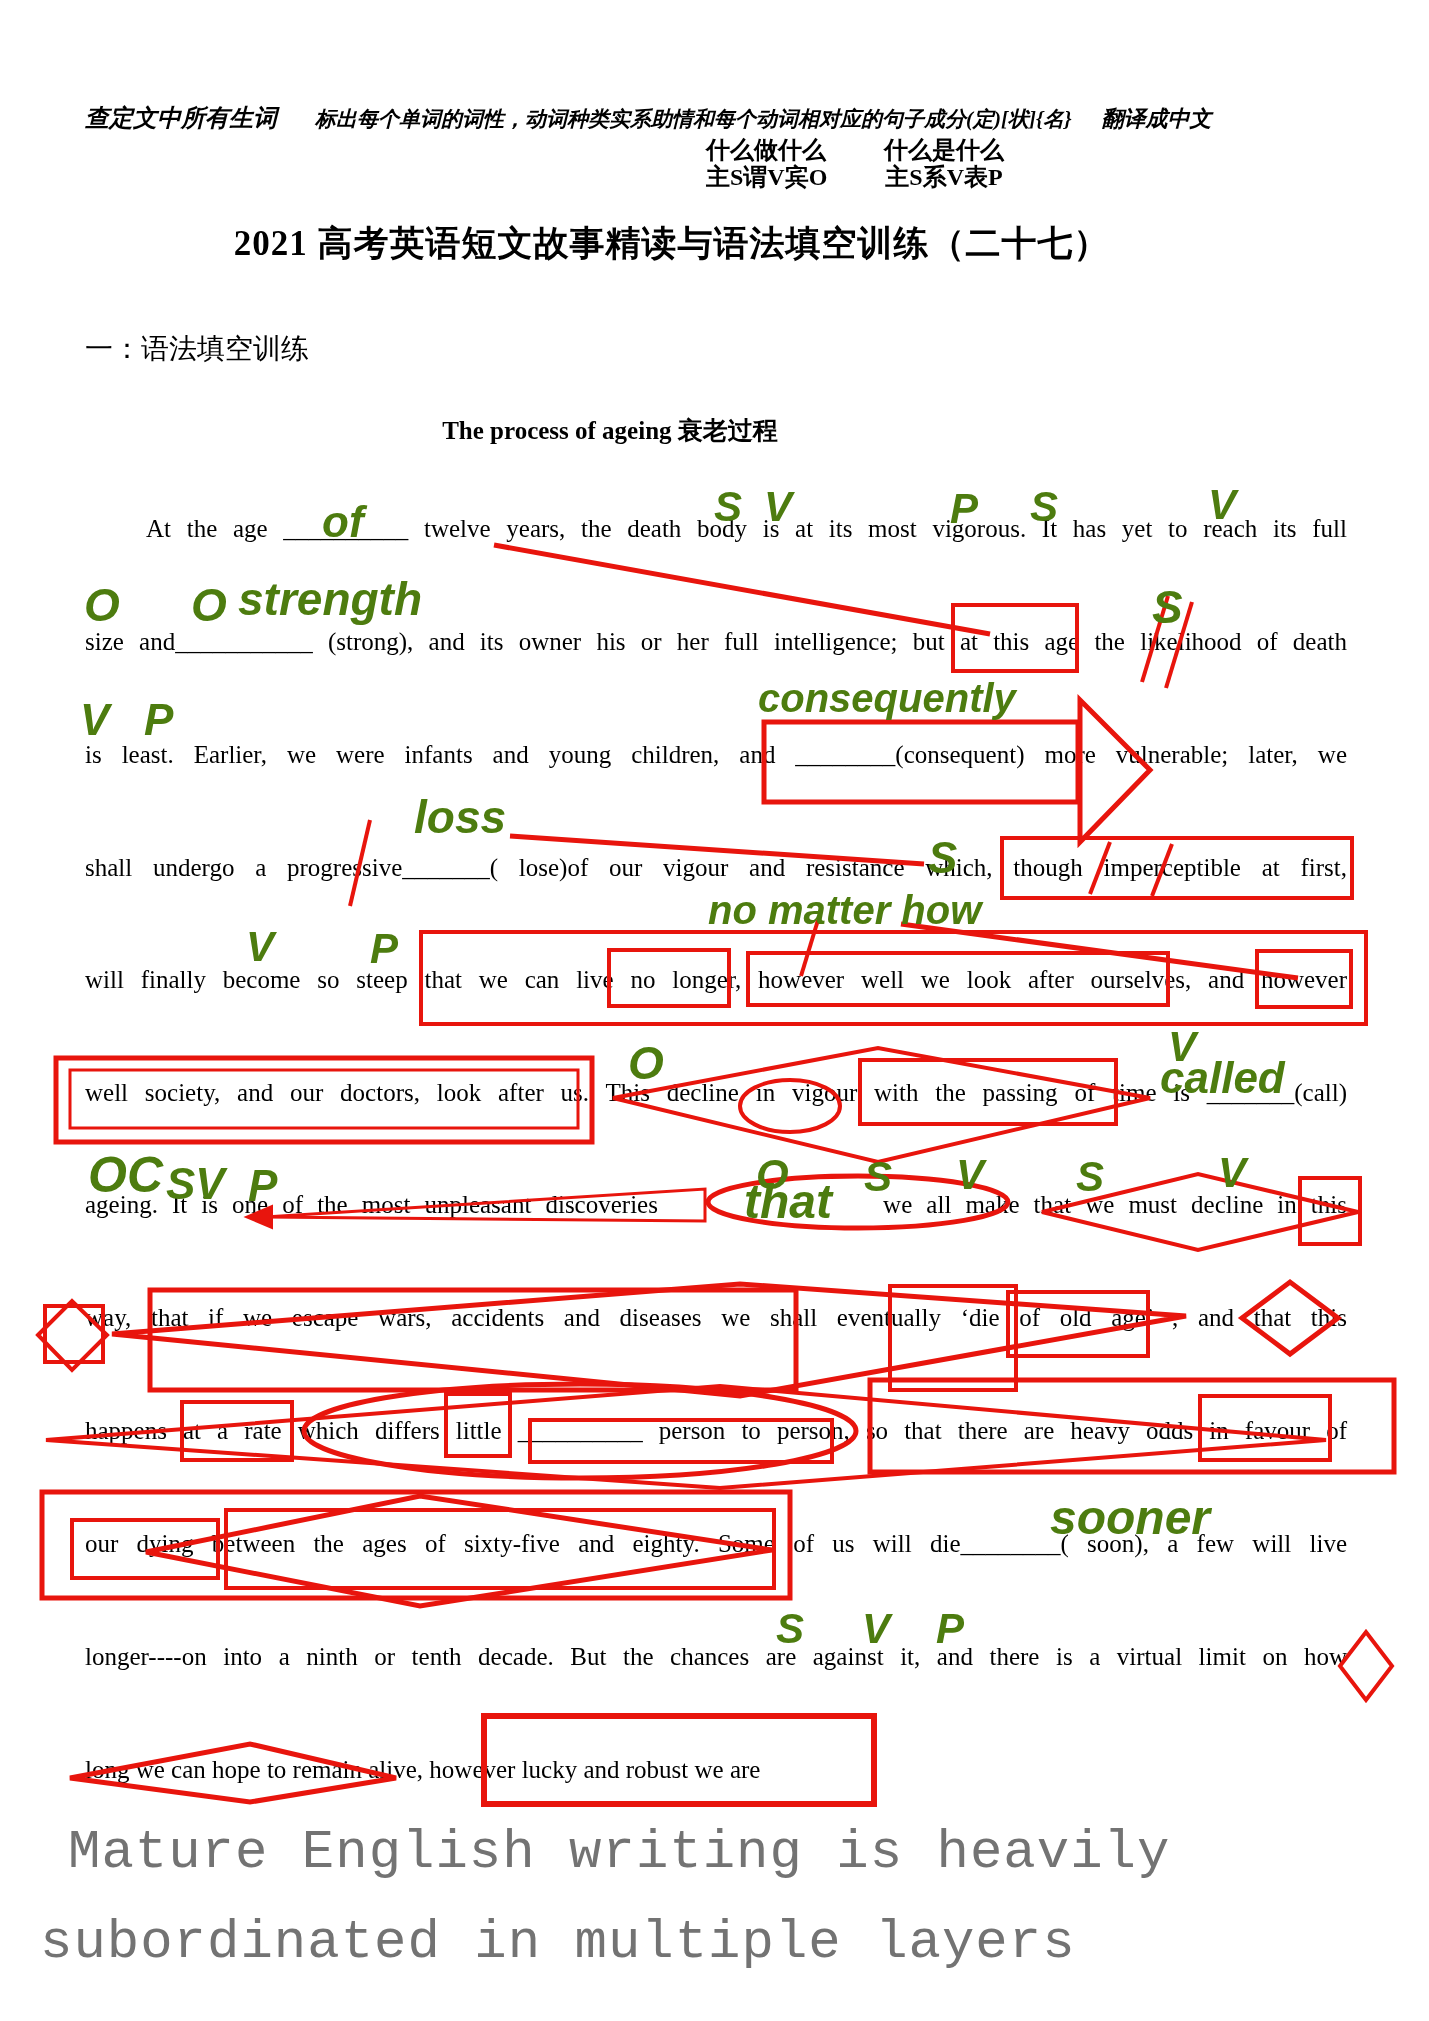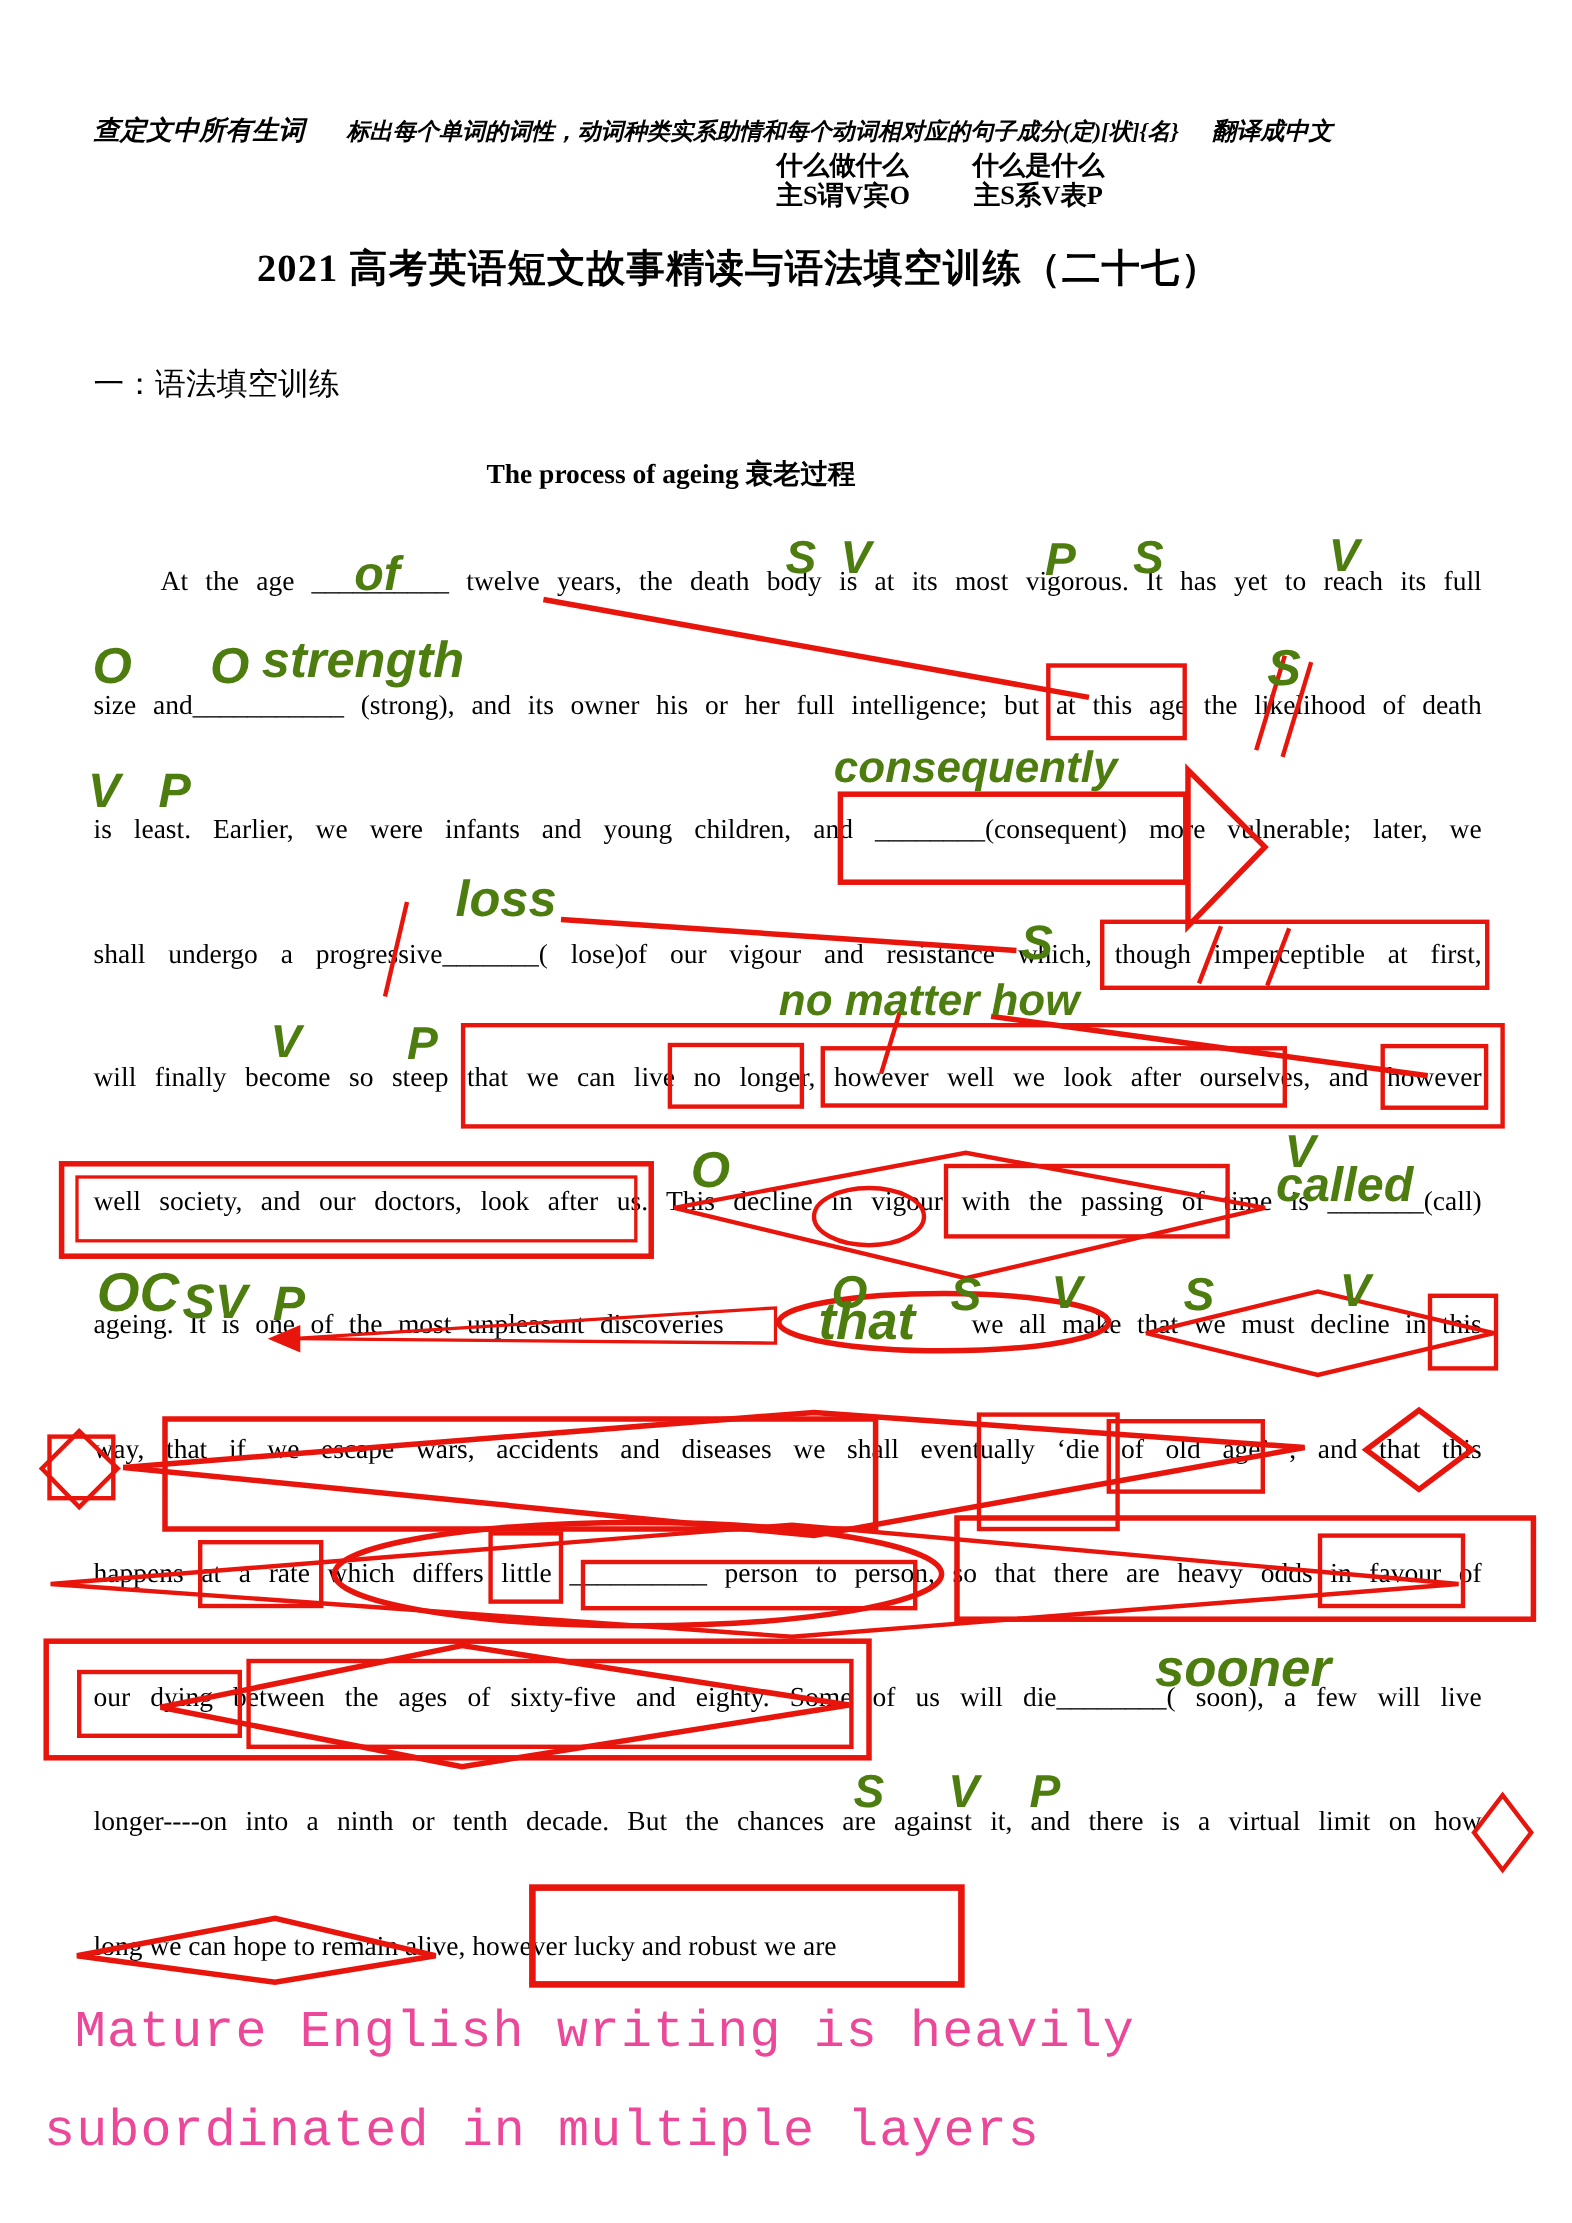--- a/index.html
+++ b/index.html
@@ -26,22 +26,22 @@
   .pl-5{top:1078px;} .pl-6{top:1190px;} .pl-7{top:1303px;} .pl-8{top:1416px;}
   .pl-9{top:1529px;} .pl-10{top:1642px;}
   .pl-11{top:1755px;text-align-last:left;}
   
   .red-label{position:absolute;color:#4d7c0f;font-family:"Liberation Sans",sans-serif;
              font-weight:700;line-height:1;white-space:nowrap;z-index:6;font-style:italic;}
   #shape-overlay{position:absolute;top:0;left:0;z-index:5;pointer-events:none;}
   
   .page-footer{position:absolute;top:1872px;left:0;width:1429px;text-align:center;
                font-size:23px;color:#222;z-index:1;}
-  .stamp-line{position:absolute;font-family:"Liberation Mono",monospace;font-size:47px;
-              letter-spacing:1px;color:#ec4899;white-space:nowrap;z-index:2;}
+  .stamp-line{position:absolute;font-family:"Liberation Mono",monospace;font-size:54px;
+              letter-spacing:1px;color:#737373;white-space:nowrap;z-index:2;}
   .stamp-1{top:1822px;left:68px;}
   .stamp-2{top:1912px;left:40px;text-align:center;}
 </style>
 </head>
 <body>
 
 <div id="page">
 
   <div class="hdr-row1">
     <span class="hdr-a">查定文中所有生词</span>

